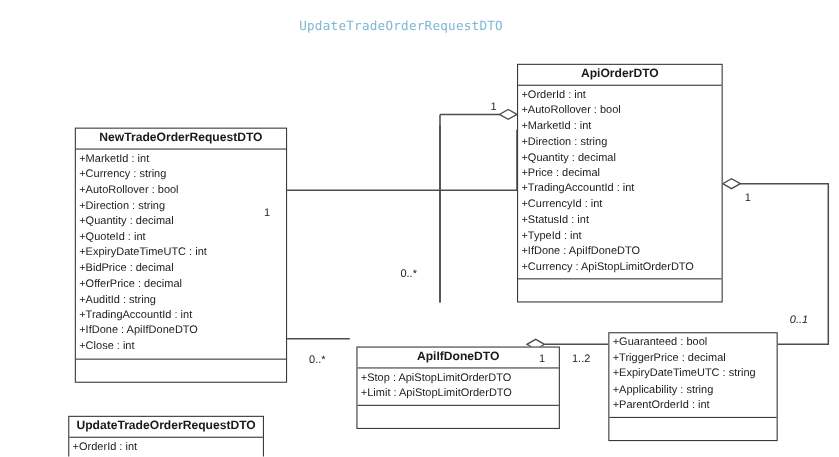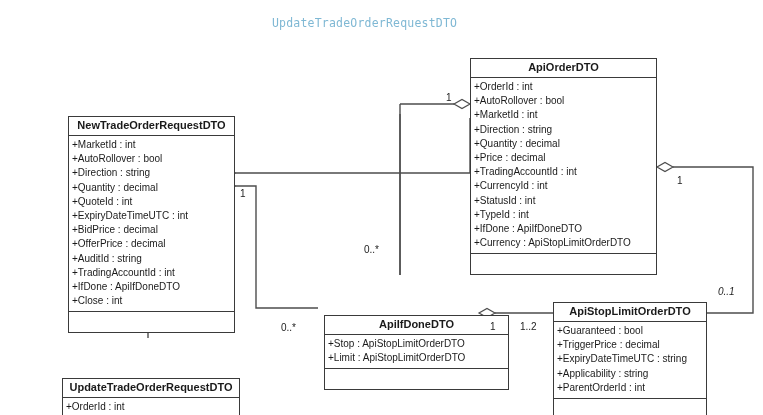--- a/index.html
+++ b/index.html
@@ -111,24 +111,25 @@
   </g>
 
   <g>
     <line x1="148" y1="338" x2="148" y2="296" stroke="#4d4d4d" stroke-width="1.4"></line>
     <polygon points="148,280 140,296 156,296" fill="#ffffff" stroke="#4d4d4d" stroke-width="1.2"></polygon>
   </g>
 </svg>
 
 <div class="diagram-title" style="left:272px; top:16px;">UpdateTradeOrderRequestDTO</div>
 
-<div class="uml-class" style="left:68px; top:76px; width:167px;">
+<div class="uml-class" style="left:68px; top:76px; width:193px;">
   <div class="uml-name">NewTradeOrderRequestDTO</div>
   <div class="uml-attrs">
     <div class="uml-attr">+MarketId : int</div>
+    <div class="uml-attr">+Currency : string</div>
     <div class="uml-attr">+AutoRollover : bool</div>
     <div class="uml-attr">+Direction : string</div>
     <div class="uml-attr">+Quantity : decimal</div>
     <div class="uml-attr">+QuoteId : int</div>
     <div class="uml-attr">+ExpiryDateTimeUTC : int</div>
     <div class="uml-attr">+BidPrice : decimal</div>
     <div class="uml-attr">+OfferPrice : decimal</div>
     <div class="uml-attr">+AuditId : string</div>
     <div class="uml-attr">+TradingAccountId : int</div>
     <div class="uml-attr">+IfDone : ApiIfDoneDTO</div>
@@ -159,21 +160,20 @@
 <div class="uml-class" style="left:324px; top:275px; width:185px;">
   <div class="uml-name">ApiIfDoneDTO</div>
   <div class="uml-attrs">
     <div class="uml-attr">+Stop : ApiStopLimitOrderDTO</div>
     <div class="uml-attr">+Limit : ApiStopLimitOrderDTO</div>
   </div>
   <div class="uml-ops"></div>
 </div>
 
 <div class="uml-class" style="left:553px; top:262px; width:154px;">
-  <div class="uml-name">ApiStopLimitOrderDTO</div>
   <div class="uml-attrs">
     <div class="uml-attr">+Guaranteed : bool</div>
     <div class="uml-attr">+TriggerPrice : decimal</div>
     <div class="uml-attr">+ExpiryDateTimeUTC : string</div>
     <div class="uml-attr">+Applicability : string</div>
     <div class="uml-attr">+ParentOrderId : int</div>
   </div>
   <div class="uml-ops"></div>
 </div>
 

